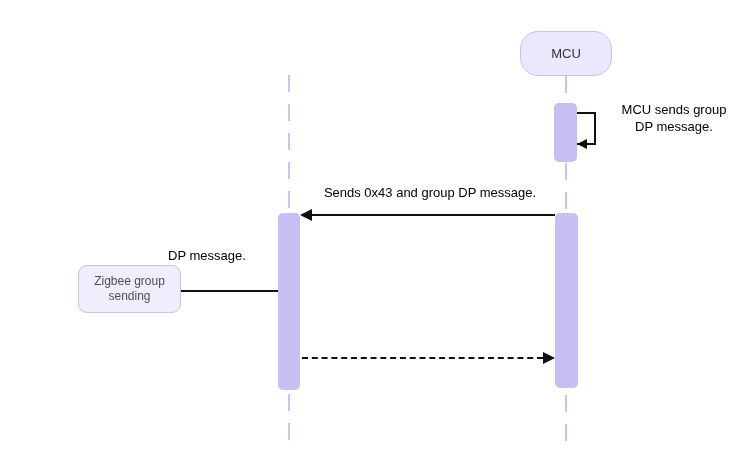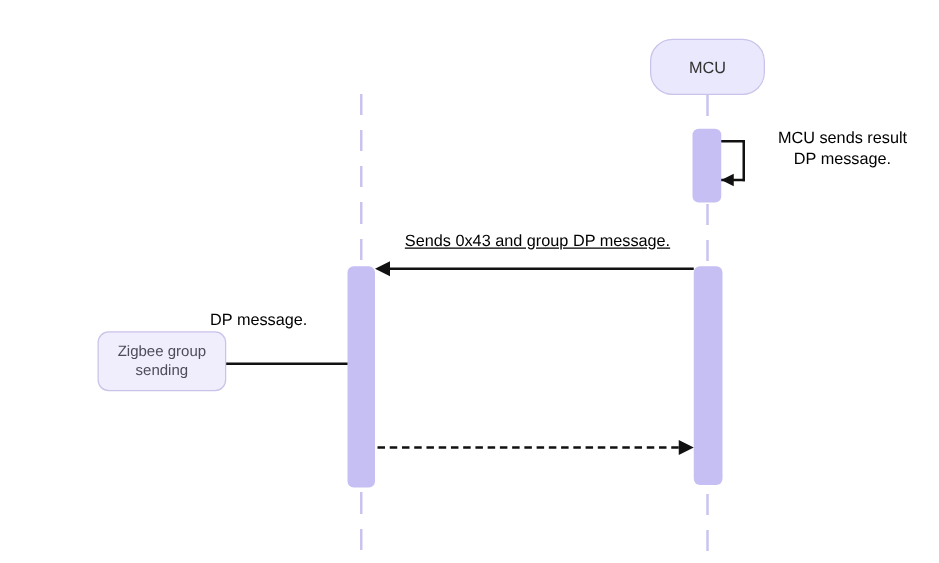--- a/index.html
+++ b/index.html
@@ -108,25 +108,25 @@
     <span>MCU</span>
   </div>
 
   <div class="abs activation" style="left:554px; top:103px; width:23px; height:59px;"></div>
   <div class="abs activation" style="left:278px; top:213px; width:22px; height:177px;"></div>
   <div class="abs activation" style="left:555px; top:213px; width:23px; height:175px;"></div>
 
   <div class="abs self-loop" style="left:577px; top:112px;"></div>
   <div class="abs self-loop-head" style="left:577px; top:139px;"></div>
   <div class="abs msg-label" style="left:601px; top:101px; width:146px;">
-    <div>MCU sends result</div>
+    <div>MCU sends group</div>
     <div>DP message.</div>
   </div>
 
-  <div class="abs msg-label" style="left:305px; top:184px; width:250px;text-decoration:underline;">Sends 0x43 and group DP message.</div>
+  <div class="abs msg-label" style="left:305px; top:184px; width:250px;">Sends 0x43 and group DP message.</div>
   <div class="abs shaft-solid" style="left:308px; top:214px; width:247px;"></div>
   <div class="abs head-left" style="left:300px; top:209px;"></div>
 
   <div class="abs msg-label" style="left:140px; top:248px; width:134px; line-height:16px;">
     <div>DP message.</div>
   </div>
   <div class="abs shaft-solid" style="left:136px; top:290px; width:142px;"></div>
   <svg class="abs" style="left:128px; top:283px;" width="15" height="16" viewBox="0 0 15 16">
     <polyline points="13,1 2,8 13,15" fill="none" stroke="#111111" stroke-width="2"></polyline>
   </svg>

